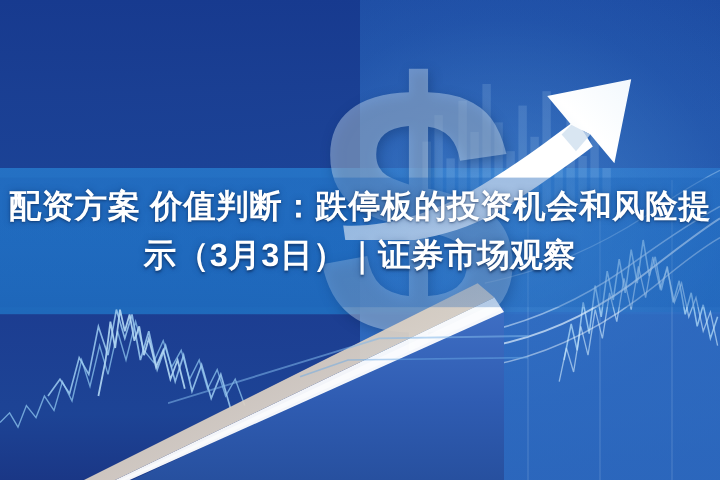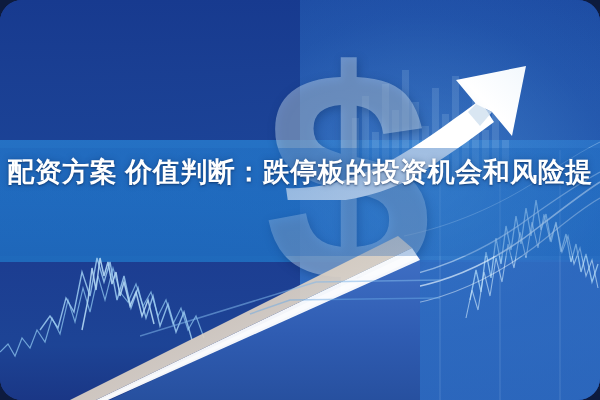--- a/index.html
+++ b/index.html
@@ -7,21 +7,20 @@
     padding: 0;
     background: #0d1b3e;
   }
   #stage {
     position: relative;
     width: 600px;
     height: 400px;
     overflow: hidden;
     font-family: "Liberation Sans", "DejaVu Sans", sans-serif;
     background: #1b3a8c;
-    border-radius: 22px;
   }
 
   
   .bg-base {
     position: absolute;
     inset: 0;
     background:
       radial-gradient(ellipse 520px 320px at 66% 46%, rgba(70,140,215,0.55) 0%, rgba(40,95,180,0.22) 45%, rgba(0,0,0,0) 72%),
       linear-gradient(180deg, #1b3a8c 0%, #1d428f 34%, #1f4b9c 50%, #1e4390 66%, #1b3784 100%);
   }
@@ -248,15 +247,16 @@
 
   <svg style="position:absolute;left:140px;top:278px;width:300px;height:60px;" viewBox="0 0 300 60" preserveAspectRatio="none">
     <path d="M0,58 L176,4 L300,2" fill="none" stroke="#7fb6ea" stroke-width="1.6" opacity="0.55"></path>
     <path d="M110,36 L150,22 L300,20" fill="none" stroke="#69a9e6" stroke-width="1.4" opacity="0.5"></path>
   </svg>
 
   <div class="title-band"></div>
 
   <div class="title-wrap">
     <div class="title-line">配资方案 价值判断：跌停板的投资机会和风险提</div>
+    <div class="title-line">示（3月3日）｜证券市场观察</div>
   </div>
 
 </div>
 
 </body></html>

